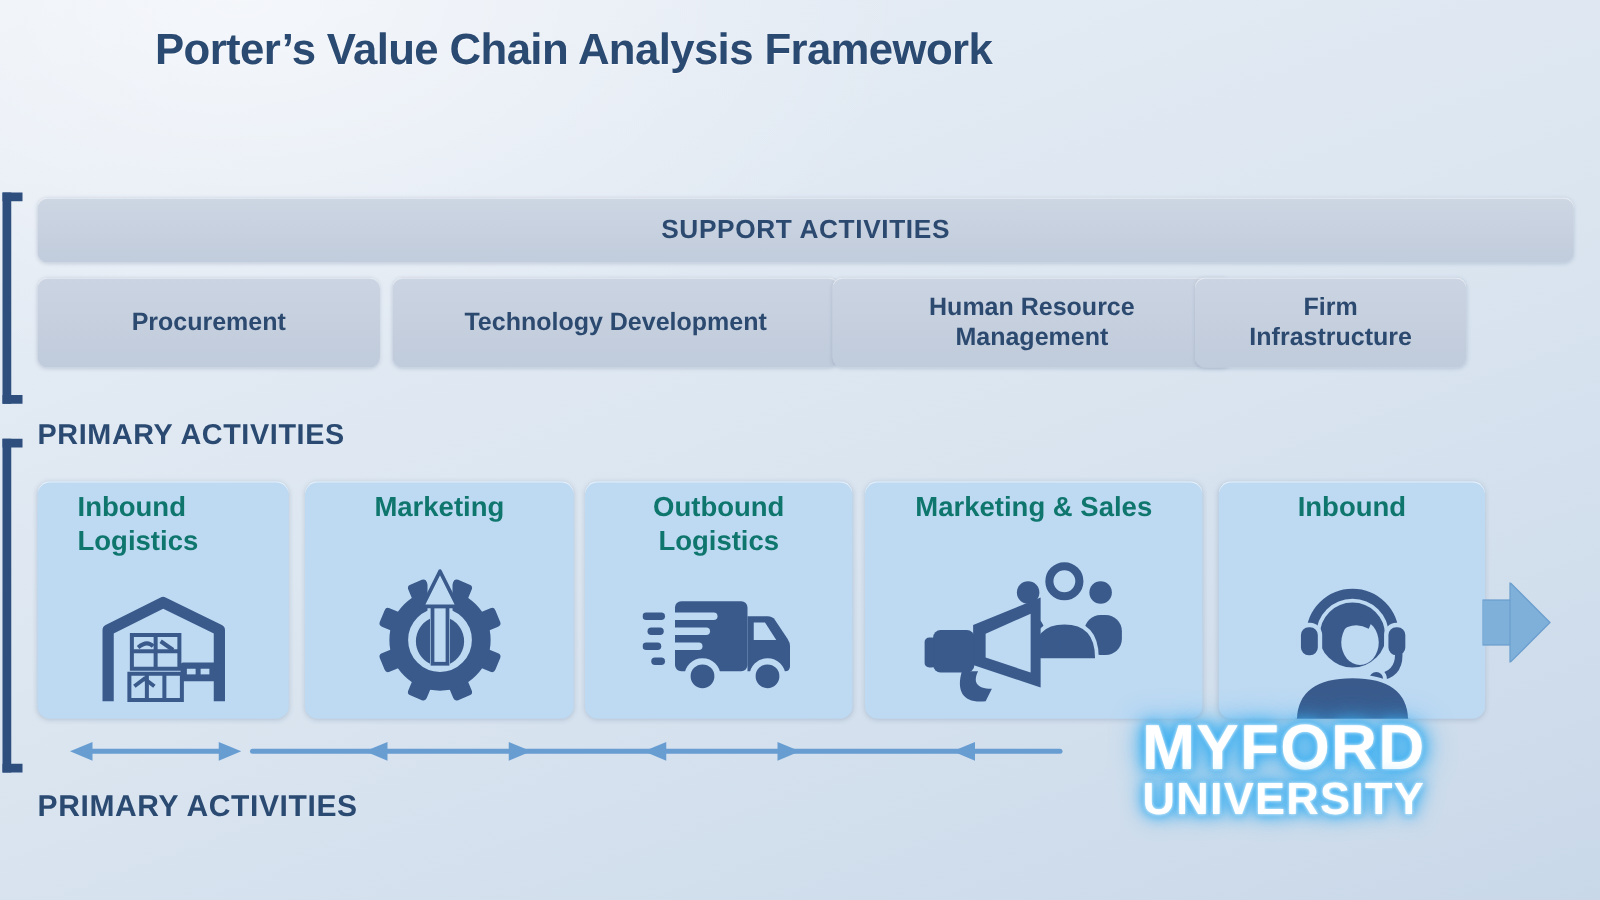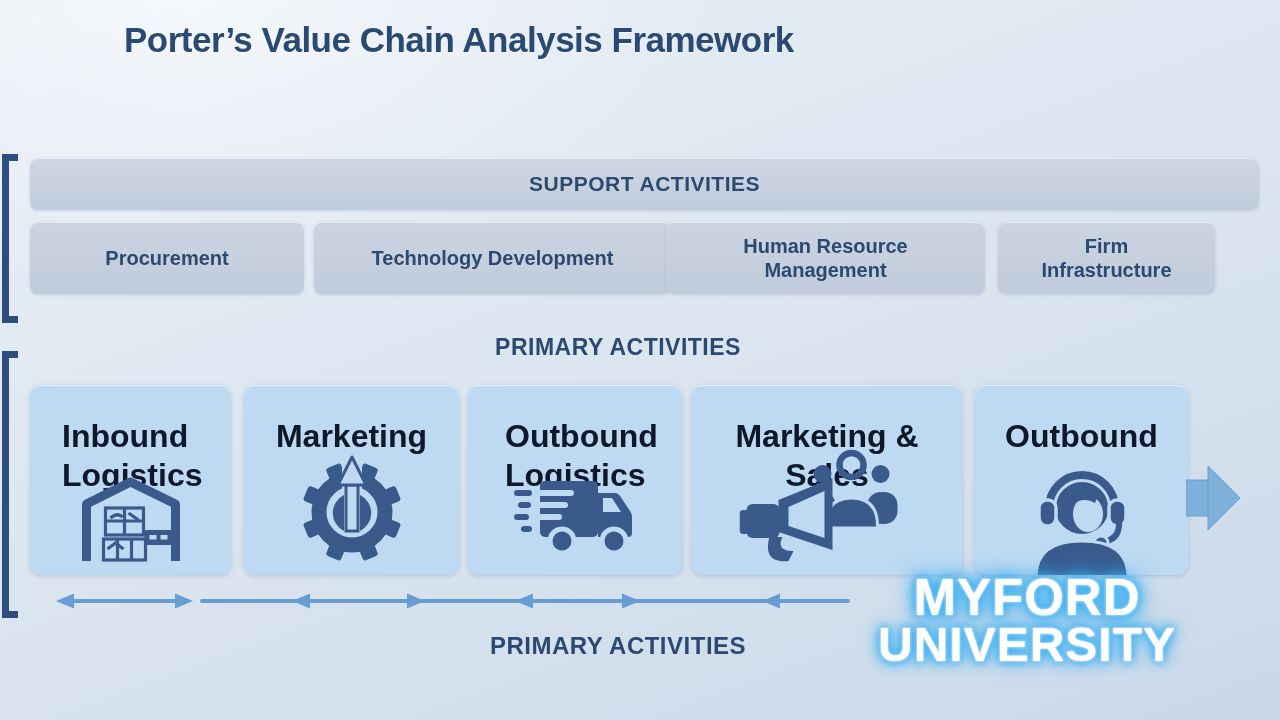--- a/index.html
+++ b/index.html
@@ -47,49 +47,49 @@
     background: linear-gradient(#cbd4e2, #c0cbdb);
     border-radius: 8px;
     box-shadow: inset 0 1px 0 rgba(255,255,255,0.5), 0 1px 3px rgba(100,120,150,0.25);
     display: flex; align-items: center; justify-content: center;
     text-align: center;
     font-size: 20px; font-weight: bold; line-height: 1.2; color: #2c4a70;
   }
   .sbox-0 { left: 30px;  width: 274px; }
   .sbox-1 { left: 314px; width: 357px; }
   .sbox-2 { left: 666px; width: 319px; padding: 0 20px; }
-  .sbox-3 { left: 998px; width: 217px; }
+  .sbox-3 { left: 956px; width: 217px; }
   .sbox-3 .sbox-label { max-width: 150px; }
 
   
   .primary-label {
-    position: absolute; left: 30px; width: 1176px; text-align: center;
+    position: absolute; left: 30px; width: 1176px; 
     font-weight: bold; color: #2b4a72;
   }
   .primary-label.top    { top: 334px; font-size: 23px; letter-spacing: 0.5px; }
   .primary-label.bottom { top: 632px; font-size: 24px; letter-spacing: 0.5px; }
 
   
   .pbox {
     position: absolute; top: 385px; height: 190px;
     background: #bed9f2;
     border-radius: 10px;
     box-shadow: inset 0 1px 0 rgba(255,255,255,0.6), 0 1px 4px rgba(100,120,150,0.3);
     overflow: hidden;
   }
   .pbox-0 { left: 30px;  width: 201px; }
   .pbox-1 { left: 244px; width: 215px; }
   .pbox-2 { left: 468px; width: 214px; }
   .pbox-3 { left: 692px; width: 270px; }
   .pbox-4 { left: 975px; width: 213px; }
 
   .plabel {
-    position: relative; margin-top: 32px;
+    position: relative; margin-top: 8px;
     text-align: center;
-    font-size: 32px; font-weight: bold; line-height: 1.22; color: #0f172a;
+    font-size: 22px; font-weight: bold; line-height: 1.22; color: #0f766e;
   }
   .pbox-0 .plabel { text-align: left; margin-left: 32px; max-width: 130px; }
   .pbox-2 .plabel { max-width: 140px; margin-left: auto; margin-right: auto; }
 
   .pbox svg.icon { position: absolute; left: 50%; transform: translateX(-50%); }
   .pbox-0 svg.icon { bottom: 12px; }
   .pbox-1 svg.icon { bottom: 14px; }
   .pbox-2 svg.icon { bottom: 12px; }
   .pbox-3 svg.icon { bottom: 6px; }
   .pbox-4 svg.icon { bottom: -2px; }
@@ -104,21 +104,21 @@
   .watermark {
     position: absolute; left: 822px; top: 572px; width: 410px;
     text-align: center; font-weight: bold; color: #ffffff; line-height: 1;
   }
   .wm-line1 {
     display: block; font-size: 51px; letter-spacing: 1px;
     text-shadow: 0 0 3px #ffffff, 0 0 6px #41b1f1, 0 0 10px #41b1f1,
                  0 0 14px #41b1f1, 0 0 20px #41b1f1, 0 0 26px #41b1f1;
   }
   .wm-line2 {
-    display: block; font-size: 48px; letter-spacing: 1px; margin-top: -2px;
+    display: block; font-size: 36px; letter-spacing: 1px; margin-top: -2px;
     text-shadow: 0 0 3px #ffffff, 0 0 6px #41b1f1, 0 0 10px #41b1f1,
                  0 0 14px #41b1f1, 0 0 20px #41b1f1;
   }
 </style>
 </head>
 <body>
 
 <div class="stage">
 
   <h1 class="title">Porter’s Value Chain Analysis Framework</h1>
@@ -224,21 +224,21 @@
       <rect x="0" y="66" width="10" height="24" rx="4" fill="#3a5a8c"></rect>
       <rect x="7" y="60" width="33" height="34" rx="6" fill="#3a5a8c"></rect>
       <polygon points="39,56 93,34 93,106 39,88" fill="#3a5a8c"></polygon>
       <polygon points="49,63 85,47 85,94 49,82" fill="#bed9f2"></polygon>
       <path d="M30 93 c-5 17 2 26 19 24 l5 -10 c-13 0 -15 -6 -11 -14 z" fill="#3a5a8c"></path>
       <rect x="101" y="60" width="7" height="18" rx="3.5" fill="#3a5a8c"></rect>
     </svg>
   </div>
 
   <div class="pbox pbox-4">
-    <div class="plabel">Outbound</div>
+    <div class="plabel">Inbound</div>
     <svg class="icon" width="116" height="122" viewBox="0 0 116 122">
       <circle cx="58" cy="52" r="27" fill="#3a5a8c"></circle>
       <ellipse cx="64" cy="59" rx="15" ry="18" fill="#bed9f2"></ellipse>
       <path d="M47 45 q11 -11 27 -4 l-3 7 q-12 -7 -24 3 z" fill="#3a5a8c"></path>
       <path d="M25 53 a33 33 0 0 1 66 0" fill="none" stroke="#bed9f2" stroke-width="14"></path>
       <path d="M25 53 a33 33 0 0 1 66 0" fill="none" stroke="#3a5a8c" stroke-width="8"></path>
       <rect x="15" y="45" width="17" height="26" rx="8" fill="#3a5a8c" stroke="#bed9f2" stroke-width="3.5"></rect>
       <rect x="85" y="45" width="17" height="26" rx="8" fill="#3a5a8c" stroke="#bed9f2" stroke-width="3.5"></rect>
       <path d="M95 69 q0 16 -17 18" fill="none" stroke="#3a5a8c" stroke-width="6" stroke-linecap="round"></path>
       <circle cx="77" cy="88" r="7" fill="#3a5a8c" stroke="#bed9f2" stroke-width="3"></circle>

